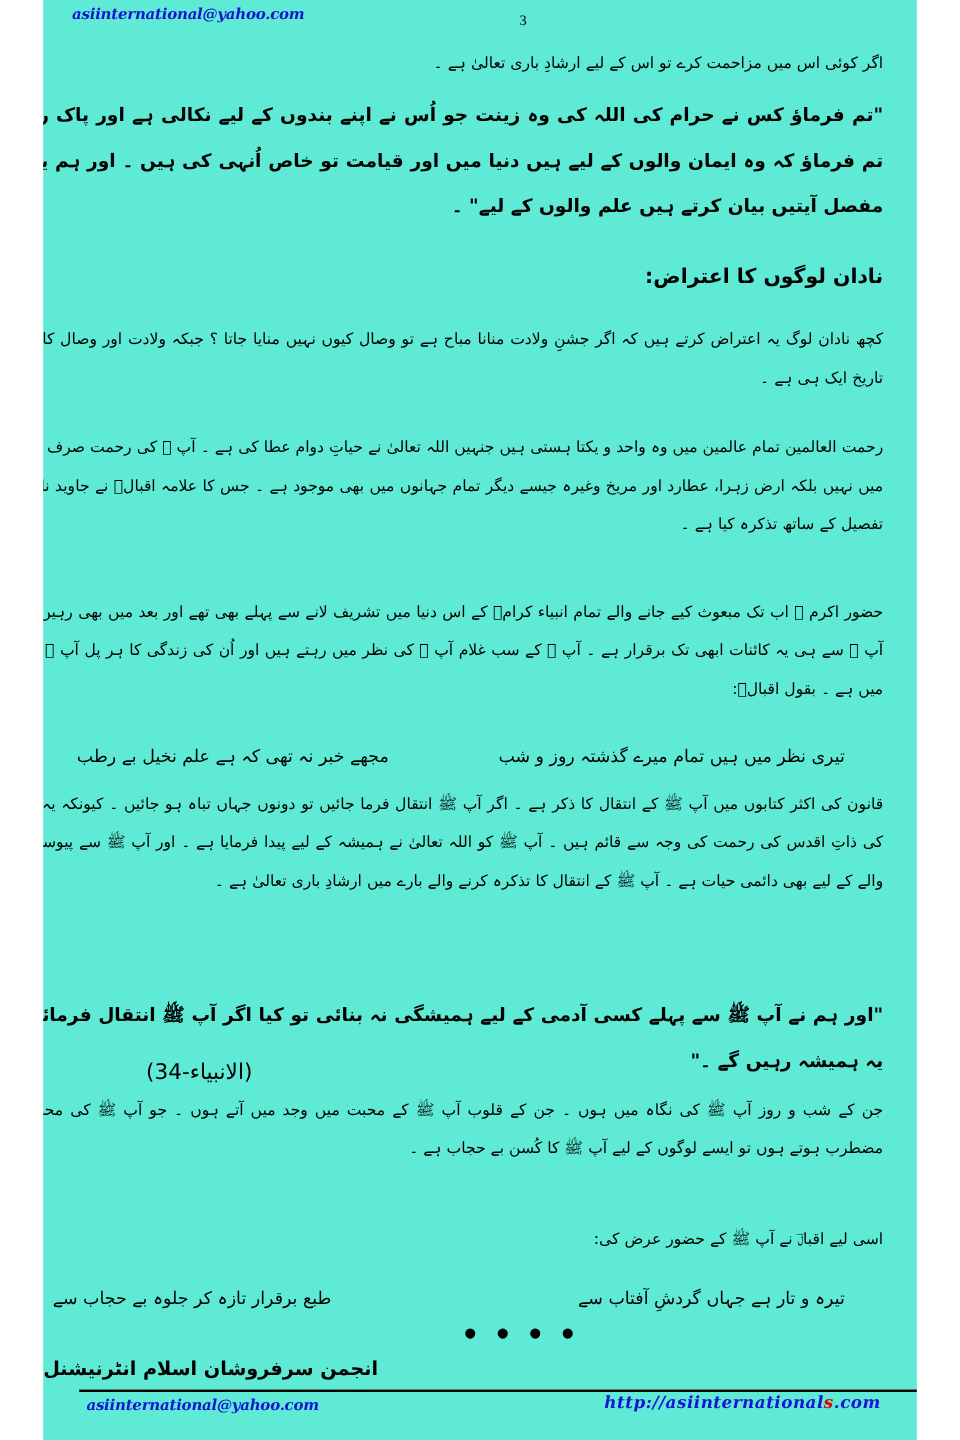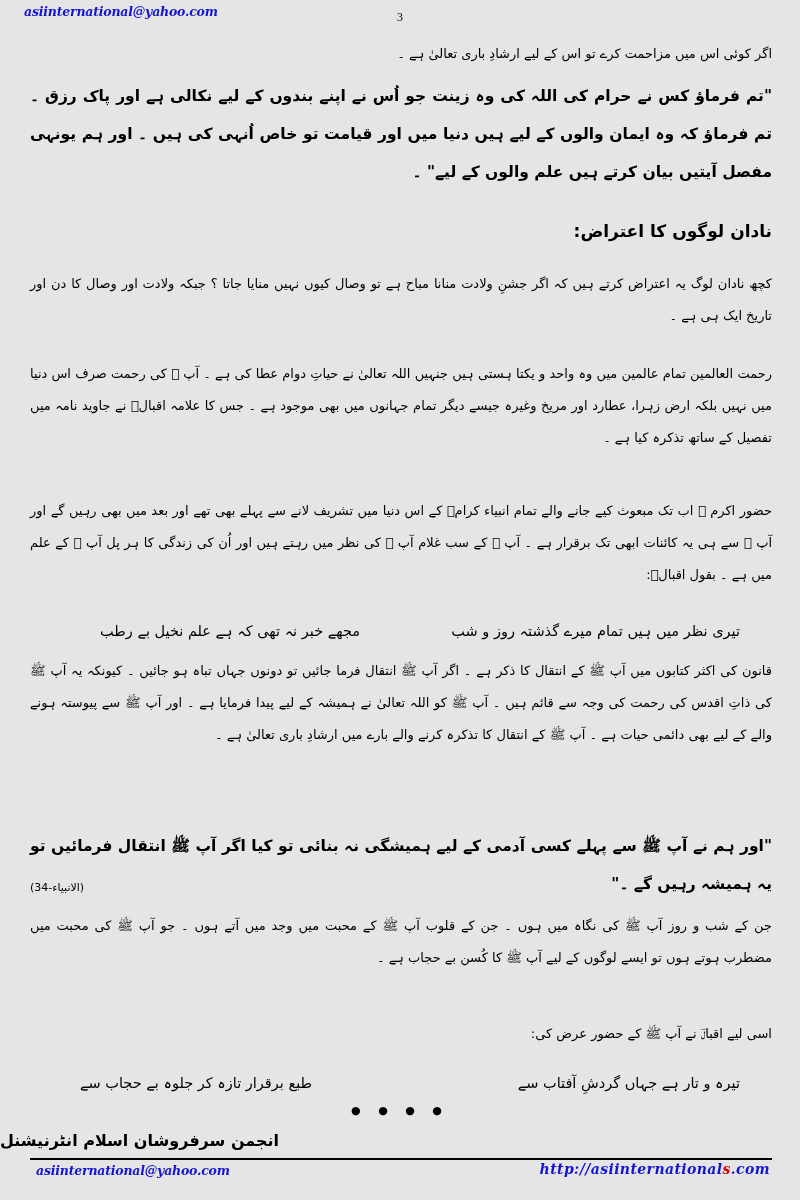--- a/index.html
+++ b/index.html
@@ -4,24 +4,24 @@
 <title>Urdu Religious Document Page 3</title>
 <style>
   html, body {
     margin: 0;
     padding: 0;
     background: #ffffff;
   }
 
   .page {
     position: relative;
-    width: 800px;
+    width: 728px;
     height: 1200px;
     margin: 0 auto;
-    background: #e5e5e5;
+    background: #5eead4;
     overflow: hidden;
     font-family: "DejaVu Sans", sans-serif;
   }
 
   
   .hdr-email {
     position: absolute;
     left: 24px;
     top: 4px;
     font-family: "DejaVu Serif", serif;
@@ -77,23 +77,23 @@
     line-height: 1.6;
   }
 
   .u-cite {
     font-size: 14px;
     line-height: 1.5;
     text-align: right;
   }
 
   .u-cite-r {
-    font-size: 11px;
+    font-size: 18px;
     line-height: 1.5;
-    text-align: left;
+    text-align: center;
     direction: rtl;
   }
 
   
   .couplet {
     position: absolute;
     direction: rtl;
     unicode-bidi: isolate;
     display: flex;
     justify-content: space-between;

